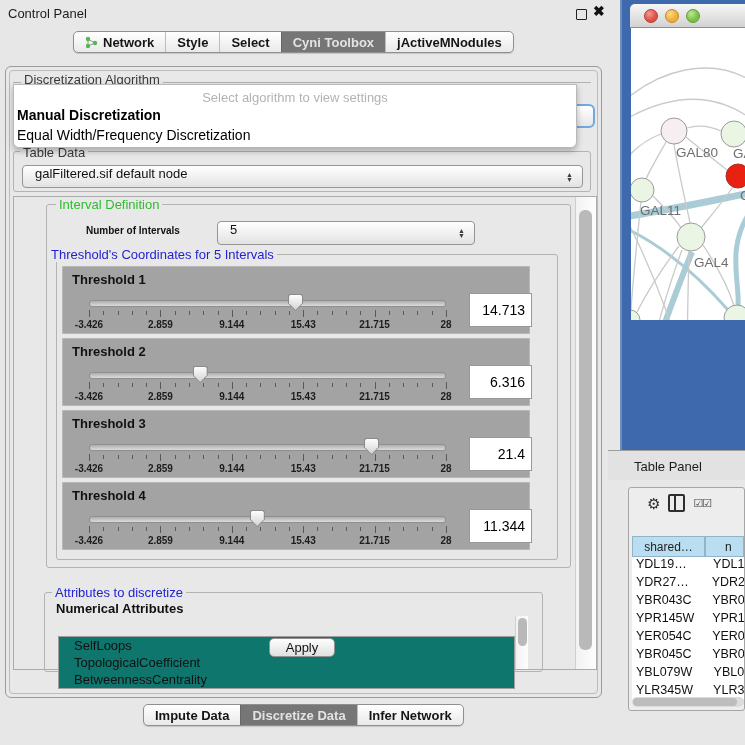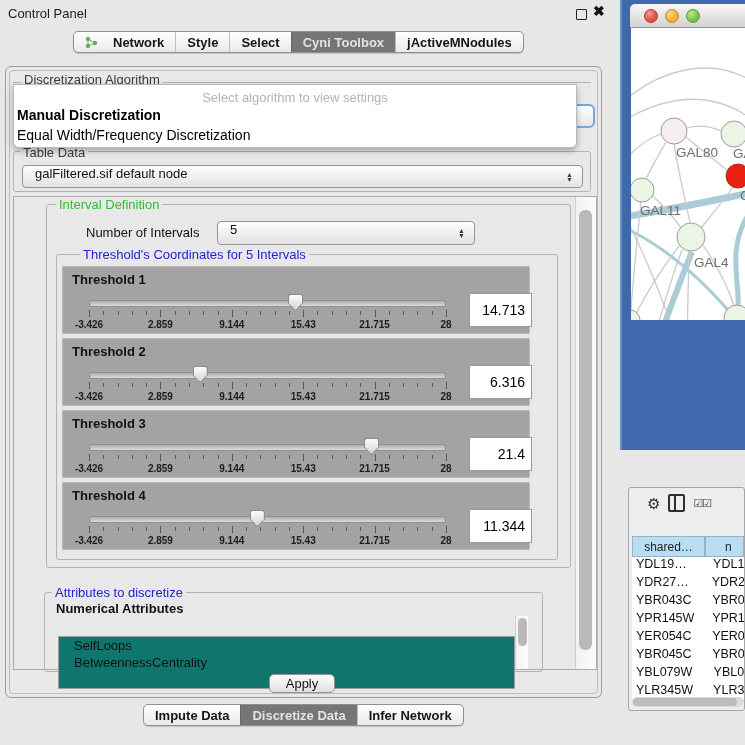--- a/index.html
+++ b/index.html
@@ -7,21 +7,21 @@
   #stage{position:relative;width:745px;height:745px;overflow:hidden;background:#e7e7e7;}
   .abs{position:absolute;box-sizing:border-box;}
 
   
   .panel-title{left:8px;top:6px;font-size:13px;color:#1c1c1c;}
   .float-icon{left:576px;top:9px;width:11px;height:11px;border:1.5px solid #222;border-radius:1px;}
   .close-icon{left:593px;top:3px;font-size:14px;font-weight:900;color:#111;}
 
   .seg-control{display:flex;height:22px;border:1px solid #8f8f8f;border-radius:5px;overflow:hidden;
     background:linear-gradient(#ffffff,#e9e9e9);box-shadow:0 1px 1px rgba(0,0,0,.15);}
-  .seg{padding:0 11px;font-size:13px;font-weight:600;color:#151515;display:flex;align-items:center;gap:15px;
+  .seg{padding:0 11px;font-size:13px;font-weight:600;color:#151515;display:flex;align-items:center;gap:5px;
     border-left:1px solid #bdbdbd;white-space:nowrap;}
   .seg:first-child{border-left:none;}
   .seg.sel{background:#767676;color:#e3e3e3;border-left-color:#676767;}
 
   .outer-pane{left:5px;top:66px;width:597px;height:632px;border:1px solid #9b9b9b;border-radius:6px;background:#e8e8e8;}
   .inner-pane{left:9px;top:70px;width:589px;height:624px;border:1px solid #bcbcbc;border-radius:4px;}
 
   .group-border{border:1px solid #b3b3b3;border-radius:3px;}
   .group-label{background:#e8e8e8;padding:0 3px;font-size:13px;white-space:nowrap;}
   .green{color:#2dbe2d;} .blue{color:#2323cf;} .dark{color:#3a3a3a;}
@@ -156,31 +156,31 @@
   </div>
 
   <div class="abs" style="left:13px;top:196px;width:584px;height:474px;border:1px solid #ababab;"></div>
   <div class="abs vscroll" style="left:575px;top:197px;width:21px;height:472px;">
     <div class="scroll-thumb" style="left:3px;top:13px;width:13px;height:440px;"></div>
   </div>
 
   <div class="abs group-border" style="left:46px;top:204px;width:525px;height:364px;"></div>
   <div class="abs group-label green" style="left:56px;top:197px;">Interval Definition</div>
 
-  <div class="abs" style="left:86px;top:225px;font-size:13px;font-weight:400;color:#111;">Number of Intervals</div>
+  <div class="abs" style="left:86px;top:225px;font-size:10px;font-weight:700;color:#111;">Number of Intervals</div>
   <div class="abs combo" style="left:217px;top:221px;width:258px;height:24px;">
     <span>5</span>
     <span class="stepper">
         <span>▲</span>
         <span>▼</span>
       </span>
   </div>
 
   <div class="abs group-border" style="left:56px;top:254px;width:502px;height:306px;"></div>
-  <div class="abs group-label blue" style="left:80px;top:247px;">Threshold's Coordinates for 5 Intervals</div>
+  <div class="abs group-label blue" style="left:48px;top:247px;">Threshold's Coordinates for 5 Intervals</div>
 
   <div class="abs threshold-panel" style="top:266px;">
     <div class="threshold-label">Threshold 1</div>
     <div class="slider">
       <div class="track"></div>
       <div class="thumb" style="left: calc(57.72% - 7px);"></div>
       <div class="ticks">
           <div class="tick major" style="left: 0%;"></div>
           <div class="tick" style="left: 4%;"></div>
           <div class="tick" style="left: 8%;"></div>
@@ -350,27 +350,28 @@
         </div>
     </div>
     <div class="valbox">11.344</div>
   </div>
 
   <div class="abs group-border" style="left:44px;top:592px;width:499px;height:80px;"></div>
   <div class="abs group-label blue" style="left:52px;top:585px;">Attributes to discretize</div>
   <div class="abs" style="left:56px;top:601px;font-size:13px;font-weight:700;color:#111;">Numerical Attributes</div>
   <div class="abs listbox" style="left:58px;top:616px;width:457px;height:53px;">
     <div class="list-item">SelfLoops</div>
+    <div class="list-item">TopologicalCoefficient</div>
     <div class="list-item">BetweennessCentrality</div>
   </div>
   <div class="abs vscroll" style="left:515px;top:616px;width:13px;height:53px;">
     <div class="scroll-thumb" style="left:2px;top:2px;width:9px;height:28px;"></div>
   </div>
 
-  <div class="abs push-btn" style="left:269px;top:674px;width:66px;height:19px;">Apply</div>
+  <div class="abs push-btn" style="left:269px;top:638px;width:66px;height:19px;">Apply</div>
 
   <div class="abs seg-control" style="left:143px;top:704px;">
     <div class="seg">
         <span>Impute Data</span>
       </div>
     <div class="seg sel">
         <span>Discretize Data</span>
       </div>
     <div class="seg">
         <span>Infer Network</span>
@@ -424,20 +425,23 @@
         <text x="733" y="158" class="nodelabel">GA</text>
         <text x="740" y="200" class="nodelabel">C</text>
         <text x="640" y="215" class="nodelabel">GAL11</text>
         <text x="694" y="267" class="nodelabel">GAL4</text>
         <text x="634" y="346" class="nodelabel">GCY1</text>
         <text x="742" y="346" class="nodelabel">H</text>
         <text x="688" y="408" class="nodelabel">HAP2</text>
       </svg>
   </div>
 
+  <div class="abs tp-titlebar">
+    <div class="tp-title">Table Panel</div>
+  </div>
   <div class="abs tp-box">
     <div class="tp-toolbar">
       <span class="gear">⚙</span>
       <span class="col-icon"></span>
       <span class="checks">☑☑</span>
     </div>
     <div class="tp-header">
       <div class="tp-hcell" style="width:77px;">shared…</div>
       <div class="tp-hcell" style="width:40px;justify-content:flex-start;padding-left:19px;">n</div>
     </div>

